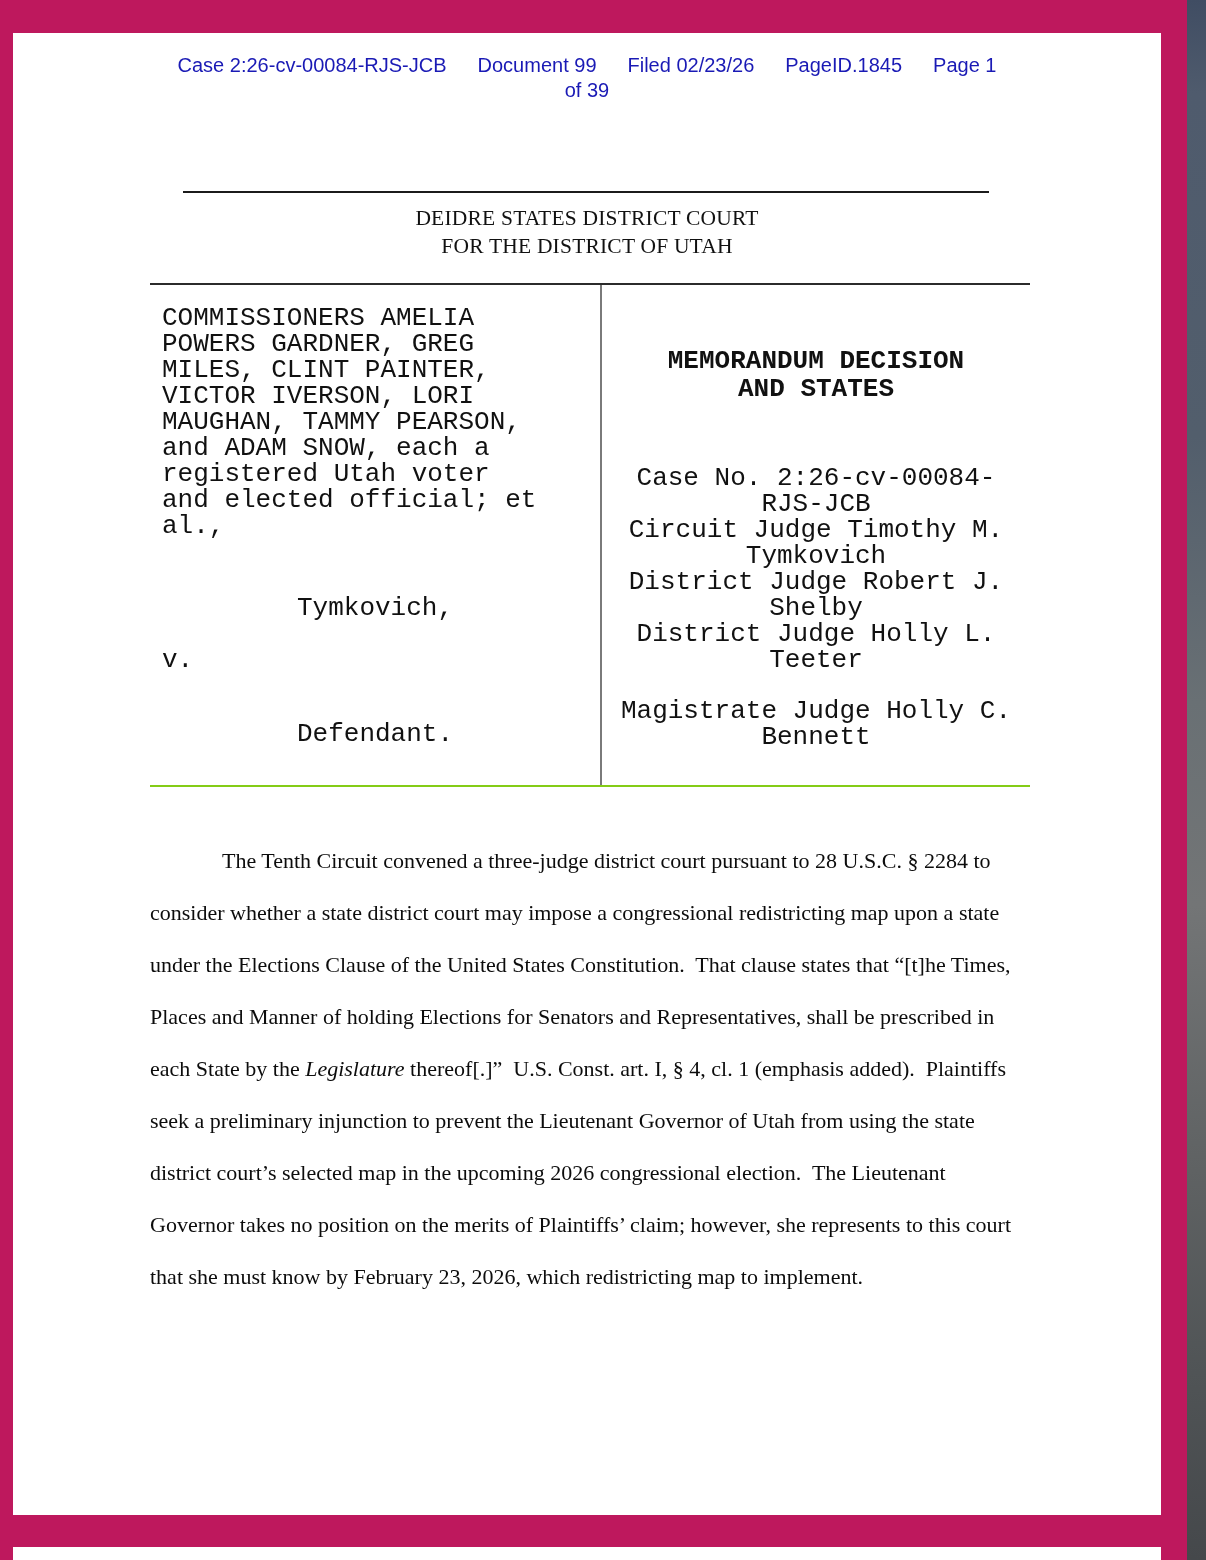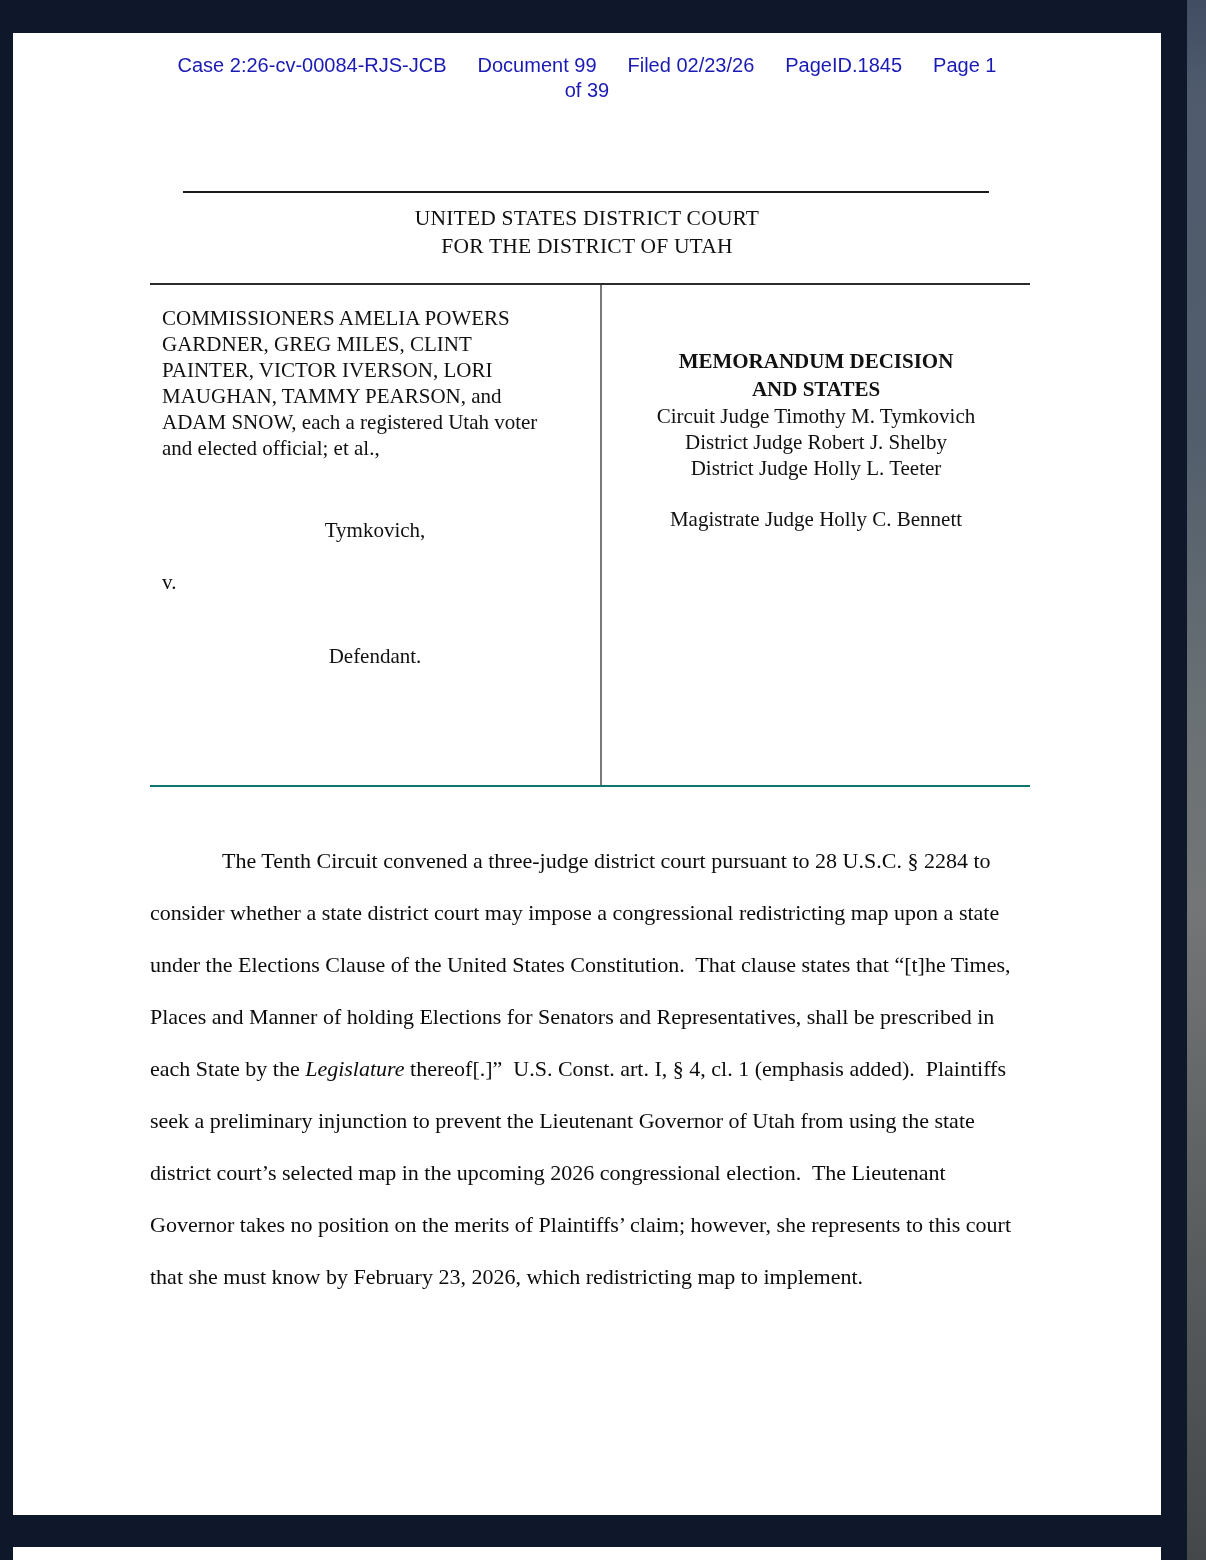--- a/index.html
+++ b/index.html
@@ -7,21 +7,21 @@
   body {
     background: #7f8080;
     font-family: "Liberation Serif", serif;
     color: #111111;
     overflow: hidden;
   }
   #screen {
     position: relative;
     width: 1206px;
     height: 1560px;
-    background: #0f172a;
+    background: #be185d;
   }
   
   .scroll-strip {
     position: absolute;
     top: 0; right: 0;
     width: 19px; height: 1560px;
     background: linear-gradient(180deg,
       #404d63 0%, #4f5b6d 6%, #525e6c 28%,
       #697074 45%, #737576 58%, #5f6263 75%,
       #505456 88%, #45484b 100%);
@@ -69,24 +69,25 @@
     font-size: 21.5px;
     line-height: 28px;
     letter-spacing: 0.2px;
   }
   
   .caption-table {
     position: absolute;
     top: 250px; left: 137px;
     width: 880px; height: 504px;
     border-top: 2px solid #2b2b2b;
-    border-bottom: 2px solid #0f766e;
+    border-bottom: 2px solid #84cc16;
     display: flex;
-    font-size: 21px;
+    font-size: 26px;
     line-height: 26px;
+    font-family: Liberation Mono, monospace;
   }
   .caption-left {
     width: 450px;
     padding: 20px 12px 0 12px;
   }
   .caption-right {
     width: 430px;
     border-left: 2px solid #7a7a7a;
     padding: 22px 8px 0 8px;
     text-align: center;
@@ -132,38 +133,39 @@
         <span>Filed 02/23/26</span>
         <span>PageID.1845</span>
         <span>Page 1</span>
       </div>
       <div class="stamp-line2">of 39</div>
     </div>
 
     <div class="title-rule"></div>
 
     <div class="court-title">
-      <div>UNITED STATES DISTRICT COURT</div>
+      <div>DEIDRE STATES DISTRICT COURT</div>
       <div>FOR THE DISTRICT OF UTAH</div>
     </div>
 
     <div class="caption-table">
 
       <div class="caption-left">
         <div class="party-block">COMMISSIONERS AMELIA POWERS GARDNER, GREG MILES, CLINT PAINTER, VICTOR IVERSON, LORI MAUGHAN, TAMMY PEARSON, and ADAM SNOW, each a registered Utah voter and elected official; et al.,</div>
         <div class="role-label plaintiffs-label">Tymkovich,</div>
         <div class="versus">v.</div>
         <div class="role-label defendant-label">Defendant.</div>
       </div>
 
       <div class="caption-right">
         <div class="memo-title">
           <div>MEMORANDUM DECISION</div>
           <div>AND STATES</div>
         </div>
+        <div class="case-no">Case No. 2:26-cv-00084-RJS-JCB</div>
         <div class="judges">
           <div>Circuit Judge Timothy M. Tymkovich</div>
           <div>District Judge Robert J. Shelby</div>
           <div>District Judge Holly L. Teeter</div>
         </div>
         <div class="magistrate">Magistrate Judge Holly C. Bennett</div>
       </div>
 
     </div>
 

